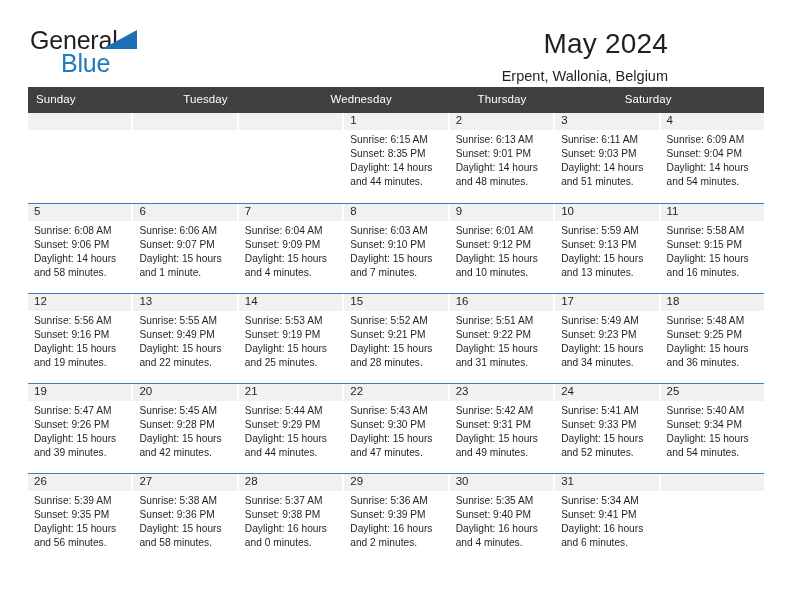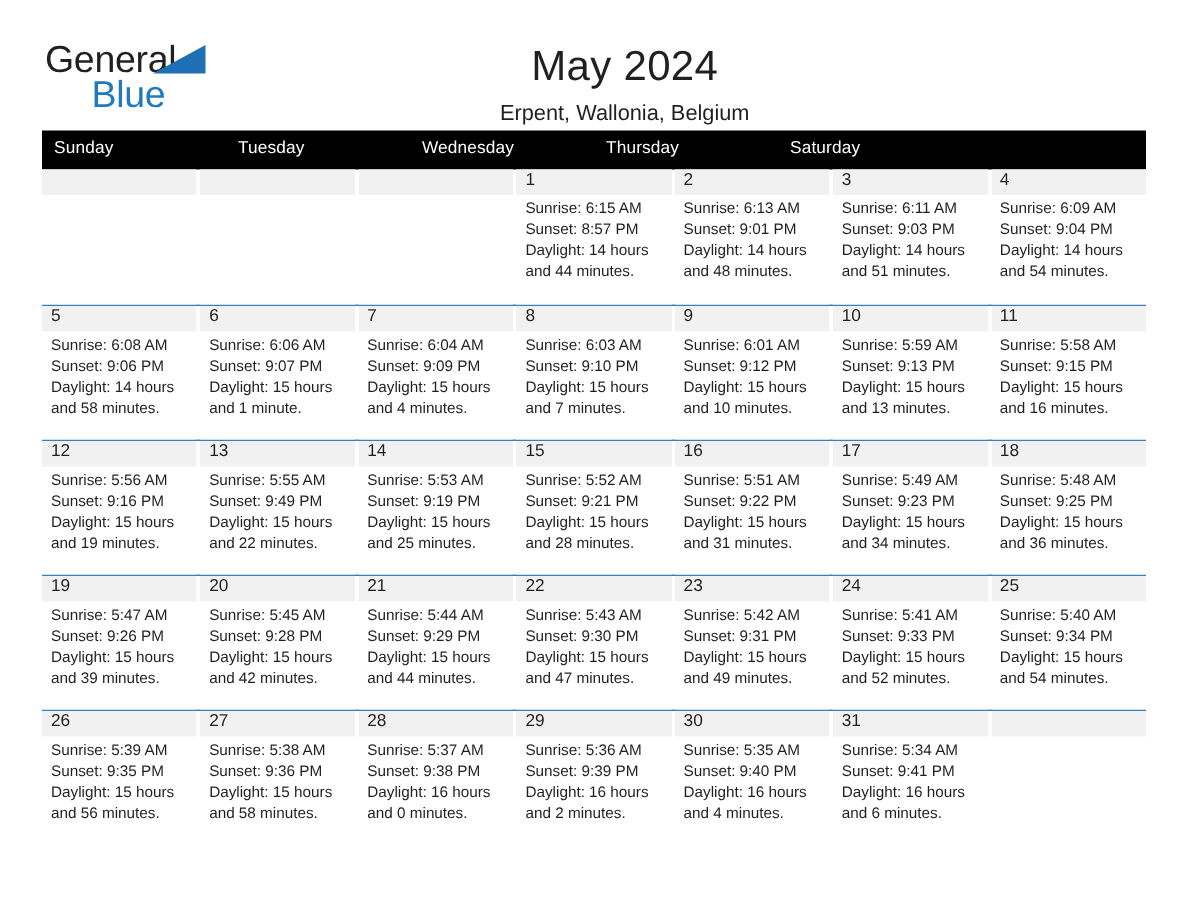--- a/index.html
+++ b/index.html
@@ -62,21 +62,21 @@
     position: absolute;
     left: 31px;
     top: 23px;
     font-size: 25px;
     color: #1f7ac0;
     line-height: 1;
     letter-spacing: -0.2px;
   }
 
   .title-block {
-    text-align: center;
+    text-align: right;
     flex: 1 1 auto;
     padding-top: 0px;
   }
   .cal-title {
     font-size: 28px;
     font-weight: normal;
     color: #231f20;
     line-height: 1.15;
     margin: 0;
     letter-spacing: 0.2px;
@@ -89,22 +89,22 @@
   }
 
   
   .calendar {
     margin: 13px 28px 0 28px;
     width: 736px;
   }
 
   .weekday-row {
     display: grid;
-    grid-template-columns: repeat(6, 1fr);
-    background: #000000;
+    grid-template-columns: repeat(5, 1fr);
+    background: #404040;
   }
   .weekday {
     color: #ffffff;
     font-size: 11.5px;
     padding: 5px 0 5px 8px;
     line-height: 1.35;
     letter-spacing: 0.1px;
   }
 
   .week-row {
@@ -188,21 +188,21 @@
             <div class="day-number-band">
               <span class="day-number"></span>
             </div>
           </div>
           <div class="day-cell">
             <div class="day-number-band">
               <span class="day-number">1</span>
             </div>
             <div class="day-info">
               <div>Sunrise: 6:15 AM</div>
-              <div>Sunset: 8:57 PM</div>
+              <div>Sunset: 8:35 PM</div>
               <div>Daylight: 14 hours</div>
               <div>and 44 minutes.</div>
             </div>
           </div>
           <div class="day-cell">
             <div class="day-number-band">
               <span class="day-number">2</span>
             </div>
             <div class="day-info">
               <div>Sunrise: 6:13 AM</div>

